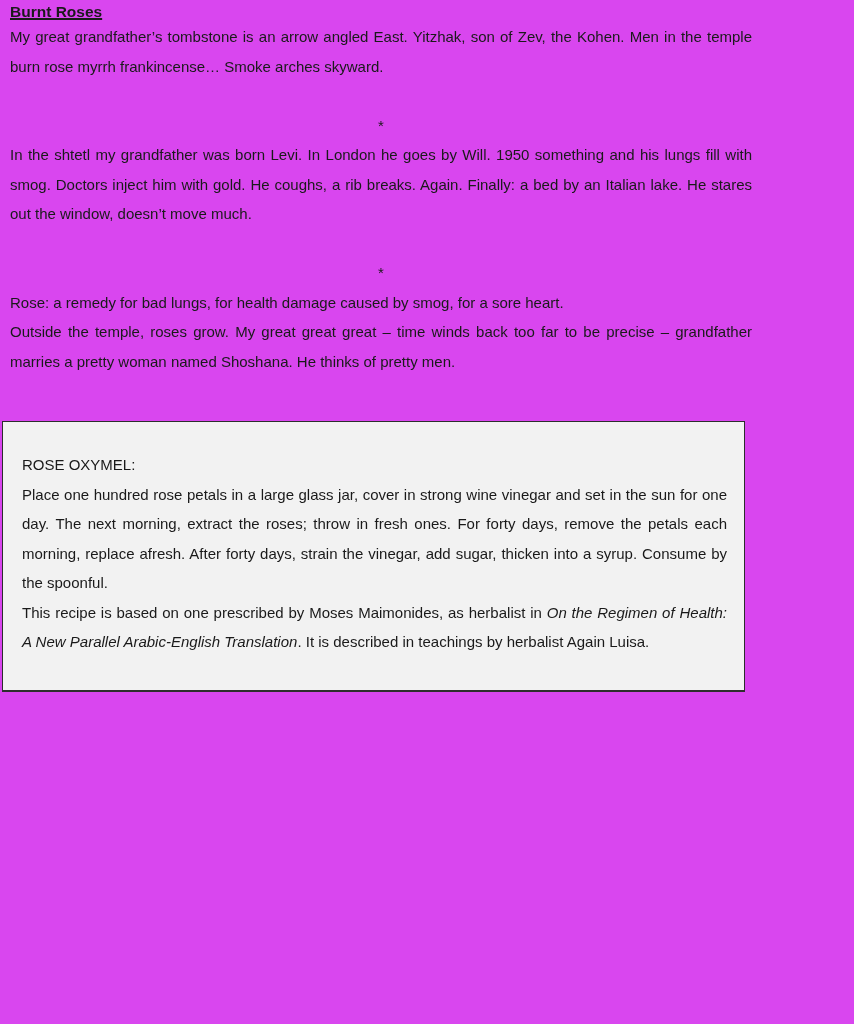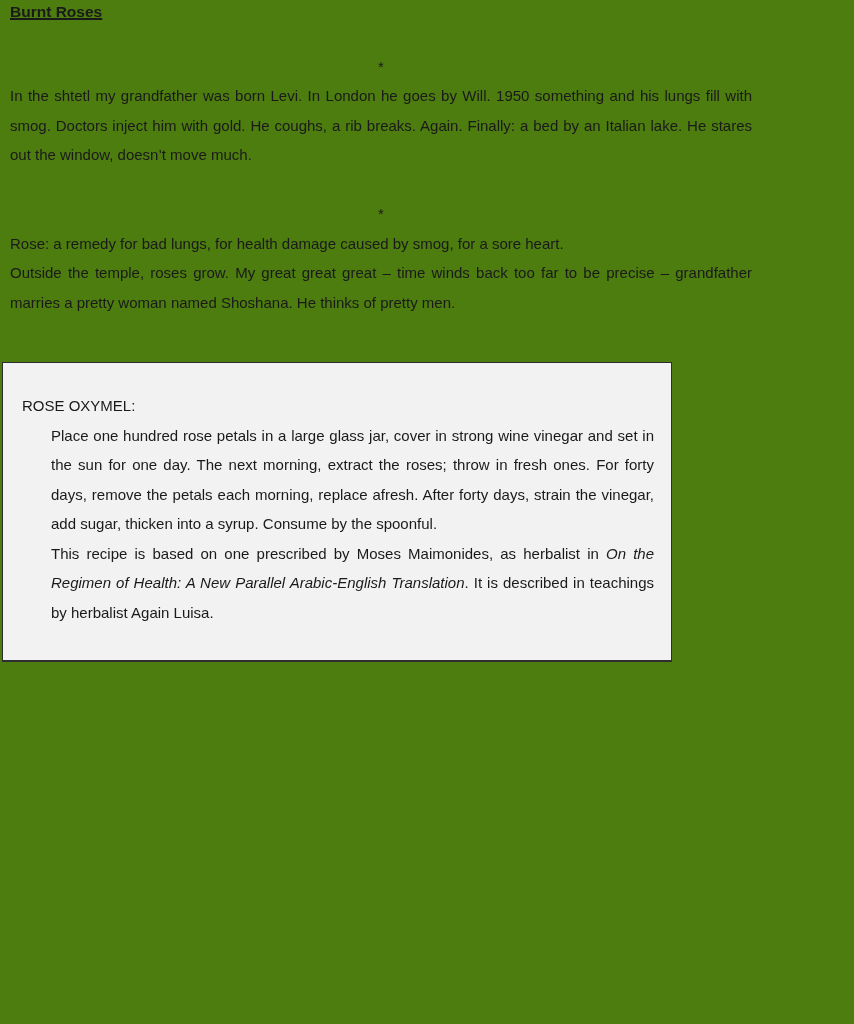--- a/index.html
+++ b/index.html
@@ -4,21 +4,21 @@
 <style>
   html, body {
     margin: 0;
     padding: 0;
     background: #ffffff;
   }
   .page {
     position: relative;
     width: 854px;
     height: 1024px;
-    background: #4d7c0f;
+    background: #d946ef;
     font-family: "Liberation Sans", sans-serif;
     font-size: 15px;
     color: #1a1a1a;
     overflow: hidden;
   }
   .content {
     padding-left: 10px;
   }
   .title {
     margin: 2px 0 0 0;
@@ -41,51 +41,51 @@
     margin-top: 29.5px;
   }
   .star {
     width: 742px;
     margin: 29.5px 0 0 0;
     line-height: 29.5px;
     text-align: center;
   }
   .recipe-box {
     box-sizing: border-box;
-    width: 670px;
+    width: 743px;
     margin-left: -8px;
     margin-top: 45px;
     background: #f2f2f2;
     border: 1px solid #2e2e2e;
     border-bottom-width: 2px;
     padding: 28px 17px 33px 19px;
   }
   .box-heading {
     margin: 0;
     line-height: 29.5px;
   }
   .recipe-box p.body {
     width: auto;
-    margin-left: 29px;
   }
   .attribution {
     margin-top: 59px;
   }
   .attribution .italic {
     font-style: italic;
   }
 </style>
 </head>
 <body>
 
 <div class="page">
   <div class="content">
 
     <h1 class="title">Burnt Roses</h1>
 
+    <p class="body para-first">My great grandfather’s tombstone is an arrow angled East. Yitzhak, son of Zev, the Kohen. Men in the temple burn rose myrrh frankincense… Smoke arches skyward.</p>
 
     <p class="star">*</p>
 
     <p class="body mt-line">In the shtetl my grandfather was born Levi. In London he goes by Will. 1950 something and his lungs fill with smog. Doctors inject him with gold. He coughs, a rib breaks. Again. Finally: a bed by an Italian lake. He stares out the window, doesn’t move much.</p>
 
     <p class="star">*</p>
 
     <p class="body mt-line">Rose: a remedy for bad lungs, for health damage caused by smog, for a sore heart.</p>
 
     <p class="body mt-line">Outside the temple, roses grow. My great great great – time winds back too far to be precise – grandfather marries a pretty woman named Shoshana. He thinks of pretty men.</p>

